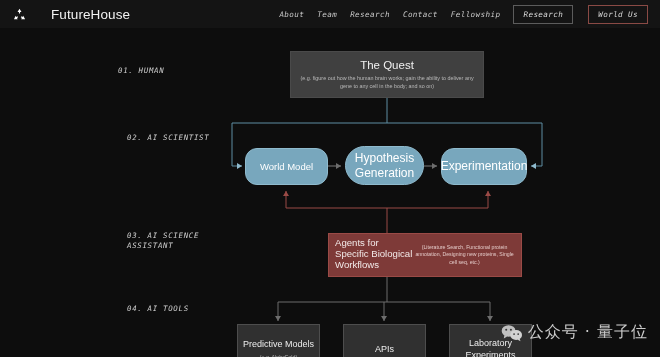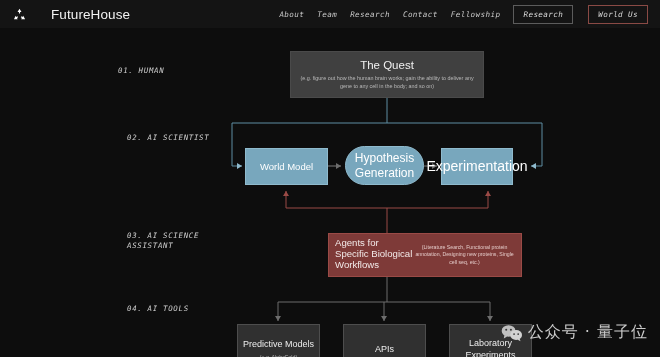--- a/index.html
+++ b/index.html
@@ -58,26 +58,26 @@
     justify-content:center; padding:4px 8px;
   }
   .quest-title { font-size:11.5px; color:#f0f0f0; margin-bottom:4px; }
   .quest-sub { font-size:5.4px; color:#b9b9b9; line-height:1.45; text-align:center; }
 
   .blue-box {
     background:#78a7bd; border:1px solid #8fbacd;
     display:flex; align-items:center; justify-content:center;
     color:#ffffff; font-size:9.5px; text-align:center; line-height:1.25;
   }
-  .world-model { left:245px; top:120px; width:83px; height:37px; }
+  .world-model { left:245px; top:120px; width:83px; height:37px;border-radius:12px; }
   .hypothesis {
     left:345px; top:118px; width:79px; height:39px;
     border-radius:21px; font-size:12px;justify-content:flex-end;
   }
-  .experimentation { left:441px; top:120px; width:72px; height:37px; font-size:14px; }
+  .experimentation { left:441px; top:120px; width:86px; height:37px; font-size:12px;border-radius:13px; }
 
   .agents {
     left:290px; top:205px; width:194px; height:44px;
     background:#7e3a38; border:1px solid #9a4a46;
     display:flex; flex-direction:row; align-items:center;
     justify-content:center; padding:3px 6px;margin-left:38px;
   }
   .agents-title { font-size:9.6px; color:#f2e9e8; margin-bottom:4px; }
   .agents-sub { font-size:5.2px; color:#e3c9c7; line-height:1.45; text-align:center; }
 

